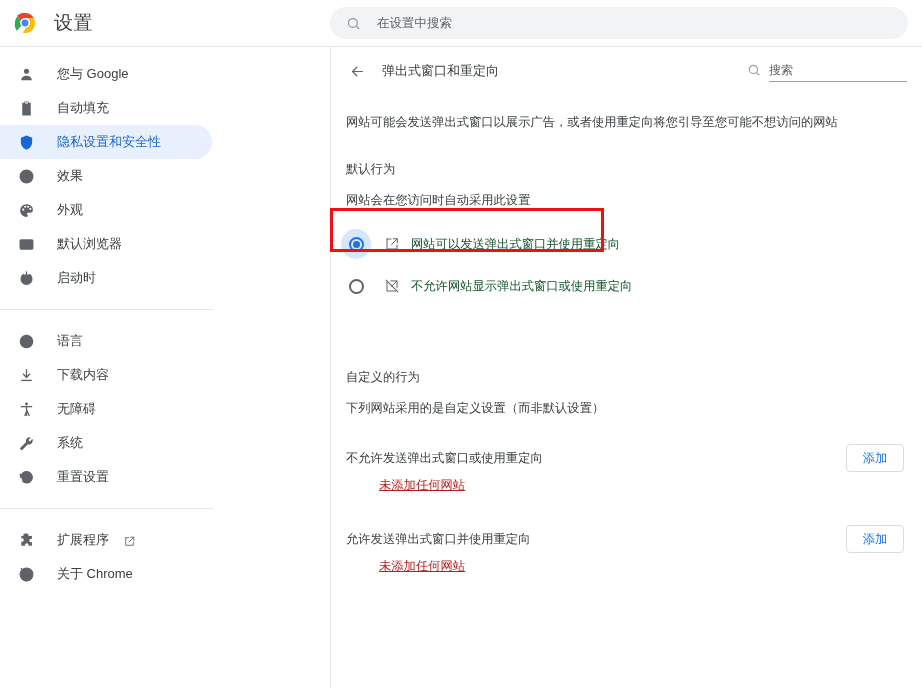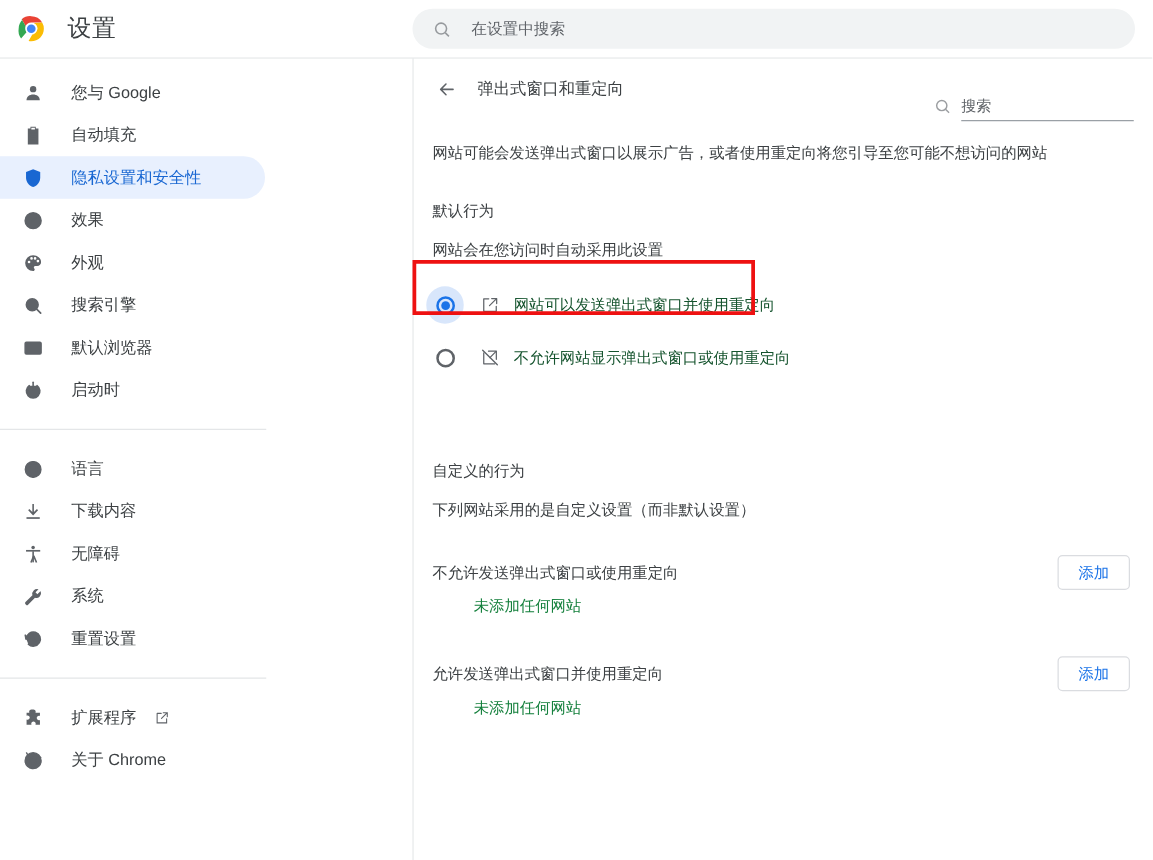--- a/index.html
+++ b/index.html
@@ -83,21 +83,21 @@
     display: flex; align-items: center; height: 48px; padding-left: 15px;
     position: relative;
   }
   .back-btn {
     width: 22px; height: 22px; display: flex; align-items: center;
     justify-content: center; cursor: pointer; flex: none;
   }
   .back-btn svg { width: 17px; height: 17px; fill: none; stroke: #5f6368; stroke-width: 1.7; }
   .page-title { margin-left: 14px; font-size: 13px; color: #3c4043; }
   .inline-search {
-    position: absolute; right: 15px; top: 29px; width: 160px;
+    position: absolute; right: 15px; top: 13px; width: 160px;
     display: flex; align-items: flex-end;
   }
   .inline-search .isicon { width: 14px; height: 14px; flex: none; opacity: .62; margin-bottom: 5px; }
   .inline-search .iswrap {
     margin-left: 8px; border-bottom: 1px solid #9aa0a6; width: 140px;
   }
   .inline-search .isinput {
     border: none; outline: none; background: transparent;
     font-family: inherit; font-size: 12px; color: #5f6368;
     width: 138px; height: 20px; padding: 0 0 2px 0;
@@ -150,21 +150,21 @@
     padding: 0 18px 0 15px; height: 38px;
   }
   .perm-label { font-size: 12.3px; color: #3c4043; }
   .add-btn {
     min-width: 58px; height: 28px; background: #ffffff;
     border: 1px solid #dadce0; border-radius: 4px;
     color: #1a73e8; font-family: inherit; font-size: 12.3px;
     cursor: pointer; padding: 0 14px;
   }
   .empty-note {
-    padding-left: 48px; font-size: 12.3px; color: #15803d;
+    padding-left: 48px; font-size: 12.3px; color: #b91c1c; text-decoration: underline;
   }
   .spacer-a { height: 22px; }
   .spacer-b { height: 26px; }
 </style>
 </head>
 <body>
 
 <div class="app">
 
   <div class="topbar">
@@ -239,29 +239,20 @@
 
     <div class="nav-item">
       <span class="ni-icon">
         <svg viewBox="0 0 24 24">
             <path d="M12 3a9 9 0 1 0 0 18c1.1 0 1.8-.8 1.8-1.7 0-.5-.2-.9-.5-1.2-.3-.3-.5-.7-.5-1.2 0-1 .8-1.7 1.8-1.7h2A4.4 4.4 0 0 0 21 10.6C21 6.4 16.9 3 12 3zm-4.6 9.2a1.5 1.5 0 1 1 0-3 1.5 1.5 0 0 1 0 3zm2.8-4a1.5 1.5 0 1 1 0-3 1.5 1.5 0 0 1 0 3zm4 0a1.5 1.5 0 1 1 0-3 1.5 1.5 0 0 1 0 3zm3.2 3a1.5 1.5 0 1 1 0-3 1.5 1.5 0 0 1 0 3z"></path>
           </svg>
       </span>
       <span class="ni-label">外观</span>
     </div>
 
-    <div class="nav-item">
-      <span class="ni-icon">
-        <svg viewBox="0 0 24 24" fill="none" stroke="#5f6368" stroke-width="1.9">
-            <circle cx="11" cy="11" r="6.6"></circle>
-            <line x1="16" y1="16" x2="20.5" y2="20.5" stroke-linecap="round"></line>
-          </svg>
-      </span>
-      <span class="ni-label">搜索引擎</span>
-    </div>
 
     <div class="nav-item">
       <span class="ni-icon">
         <svg viewBox="0 0 24 24" fill="none" stroke="#5f6368" stroke-width="1.7">
             <rect x="3" y="5.5" width="18" height="13" rx="1.4"></rect>
             <line x1="3" y1="9.6" x2="21" y2="9.6"></line>
             <line x1="5.6" y1="7.5" x2="9.6" y2="7.5" stroke-width="1.4"></line>
           </svg>
       </span>
       <span class="ni-label">默认浏览器</span>

